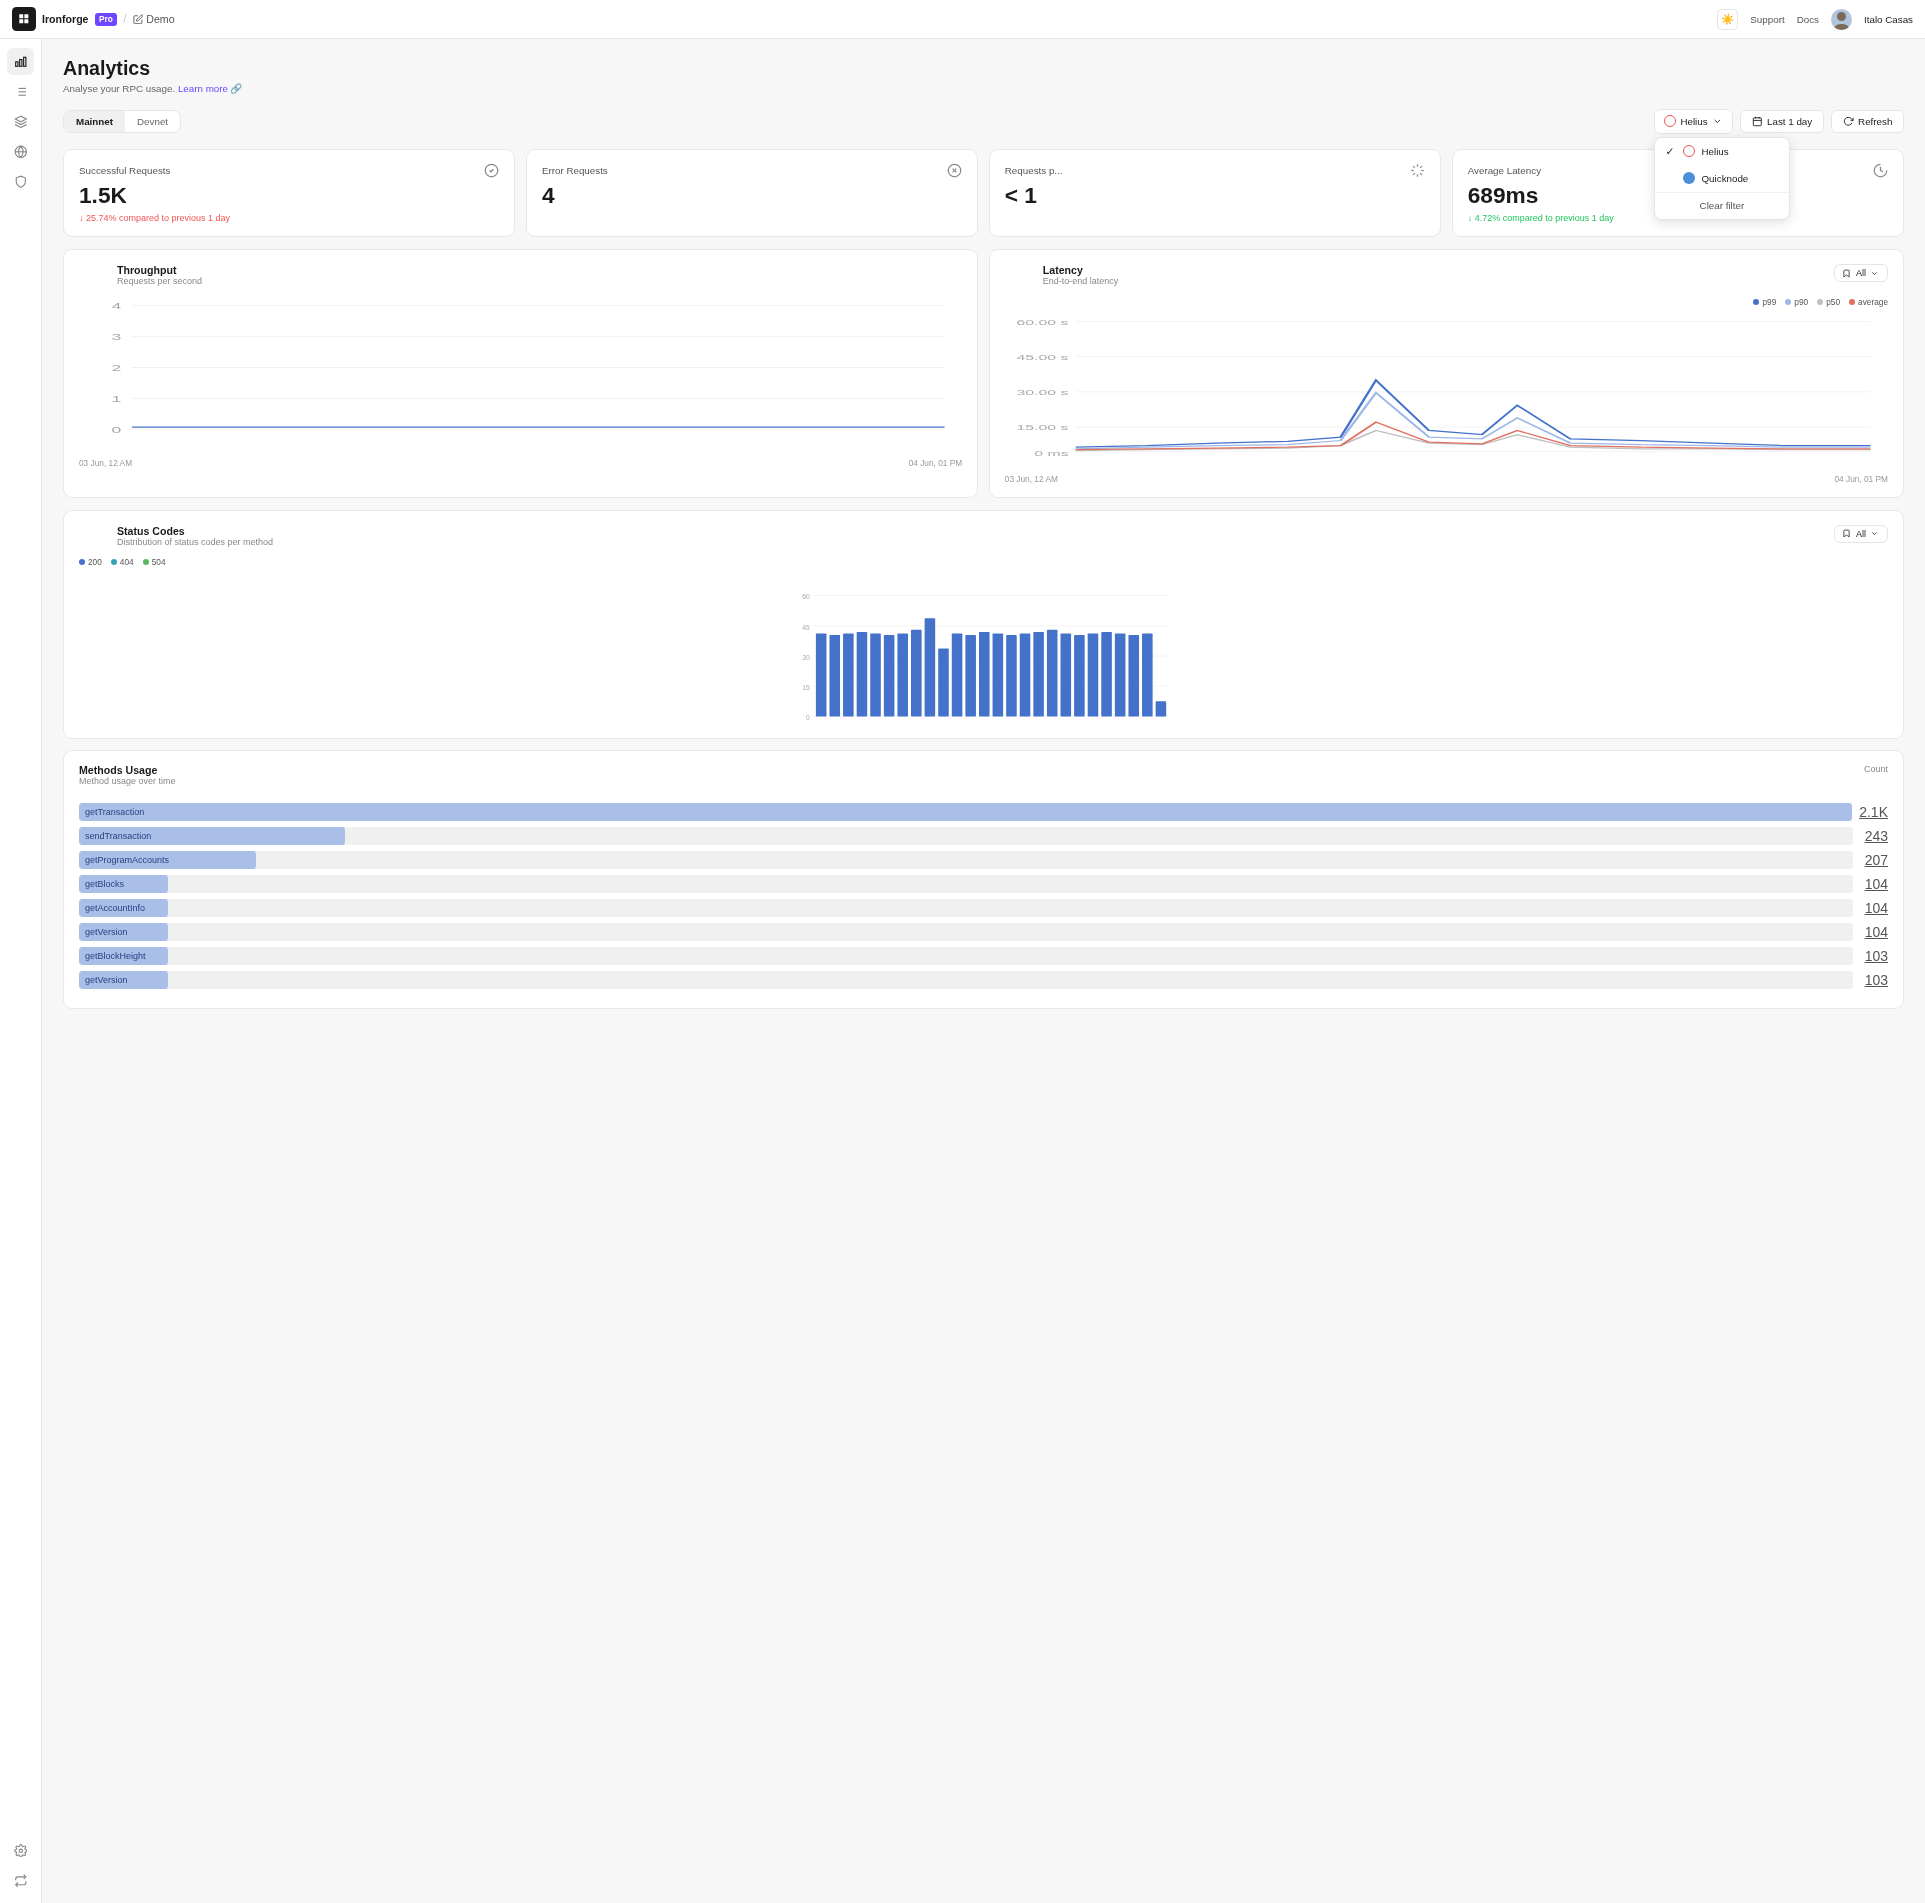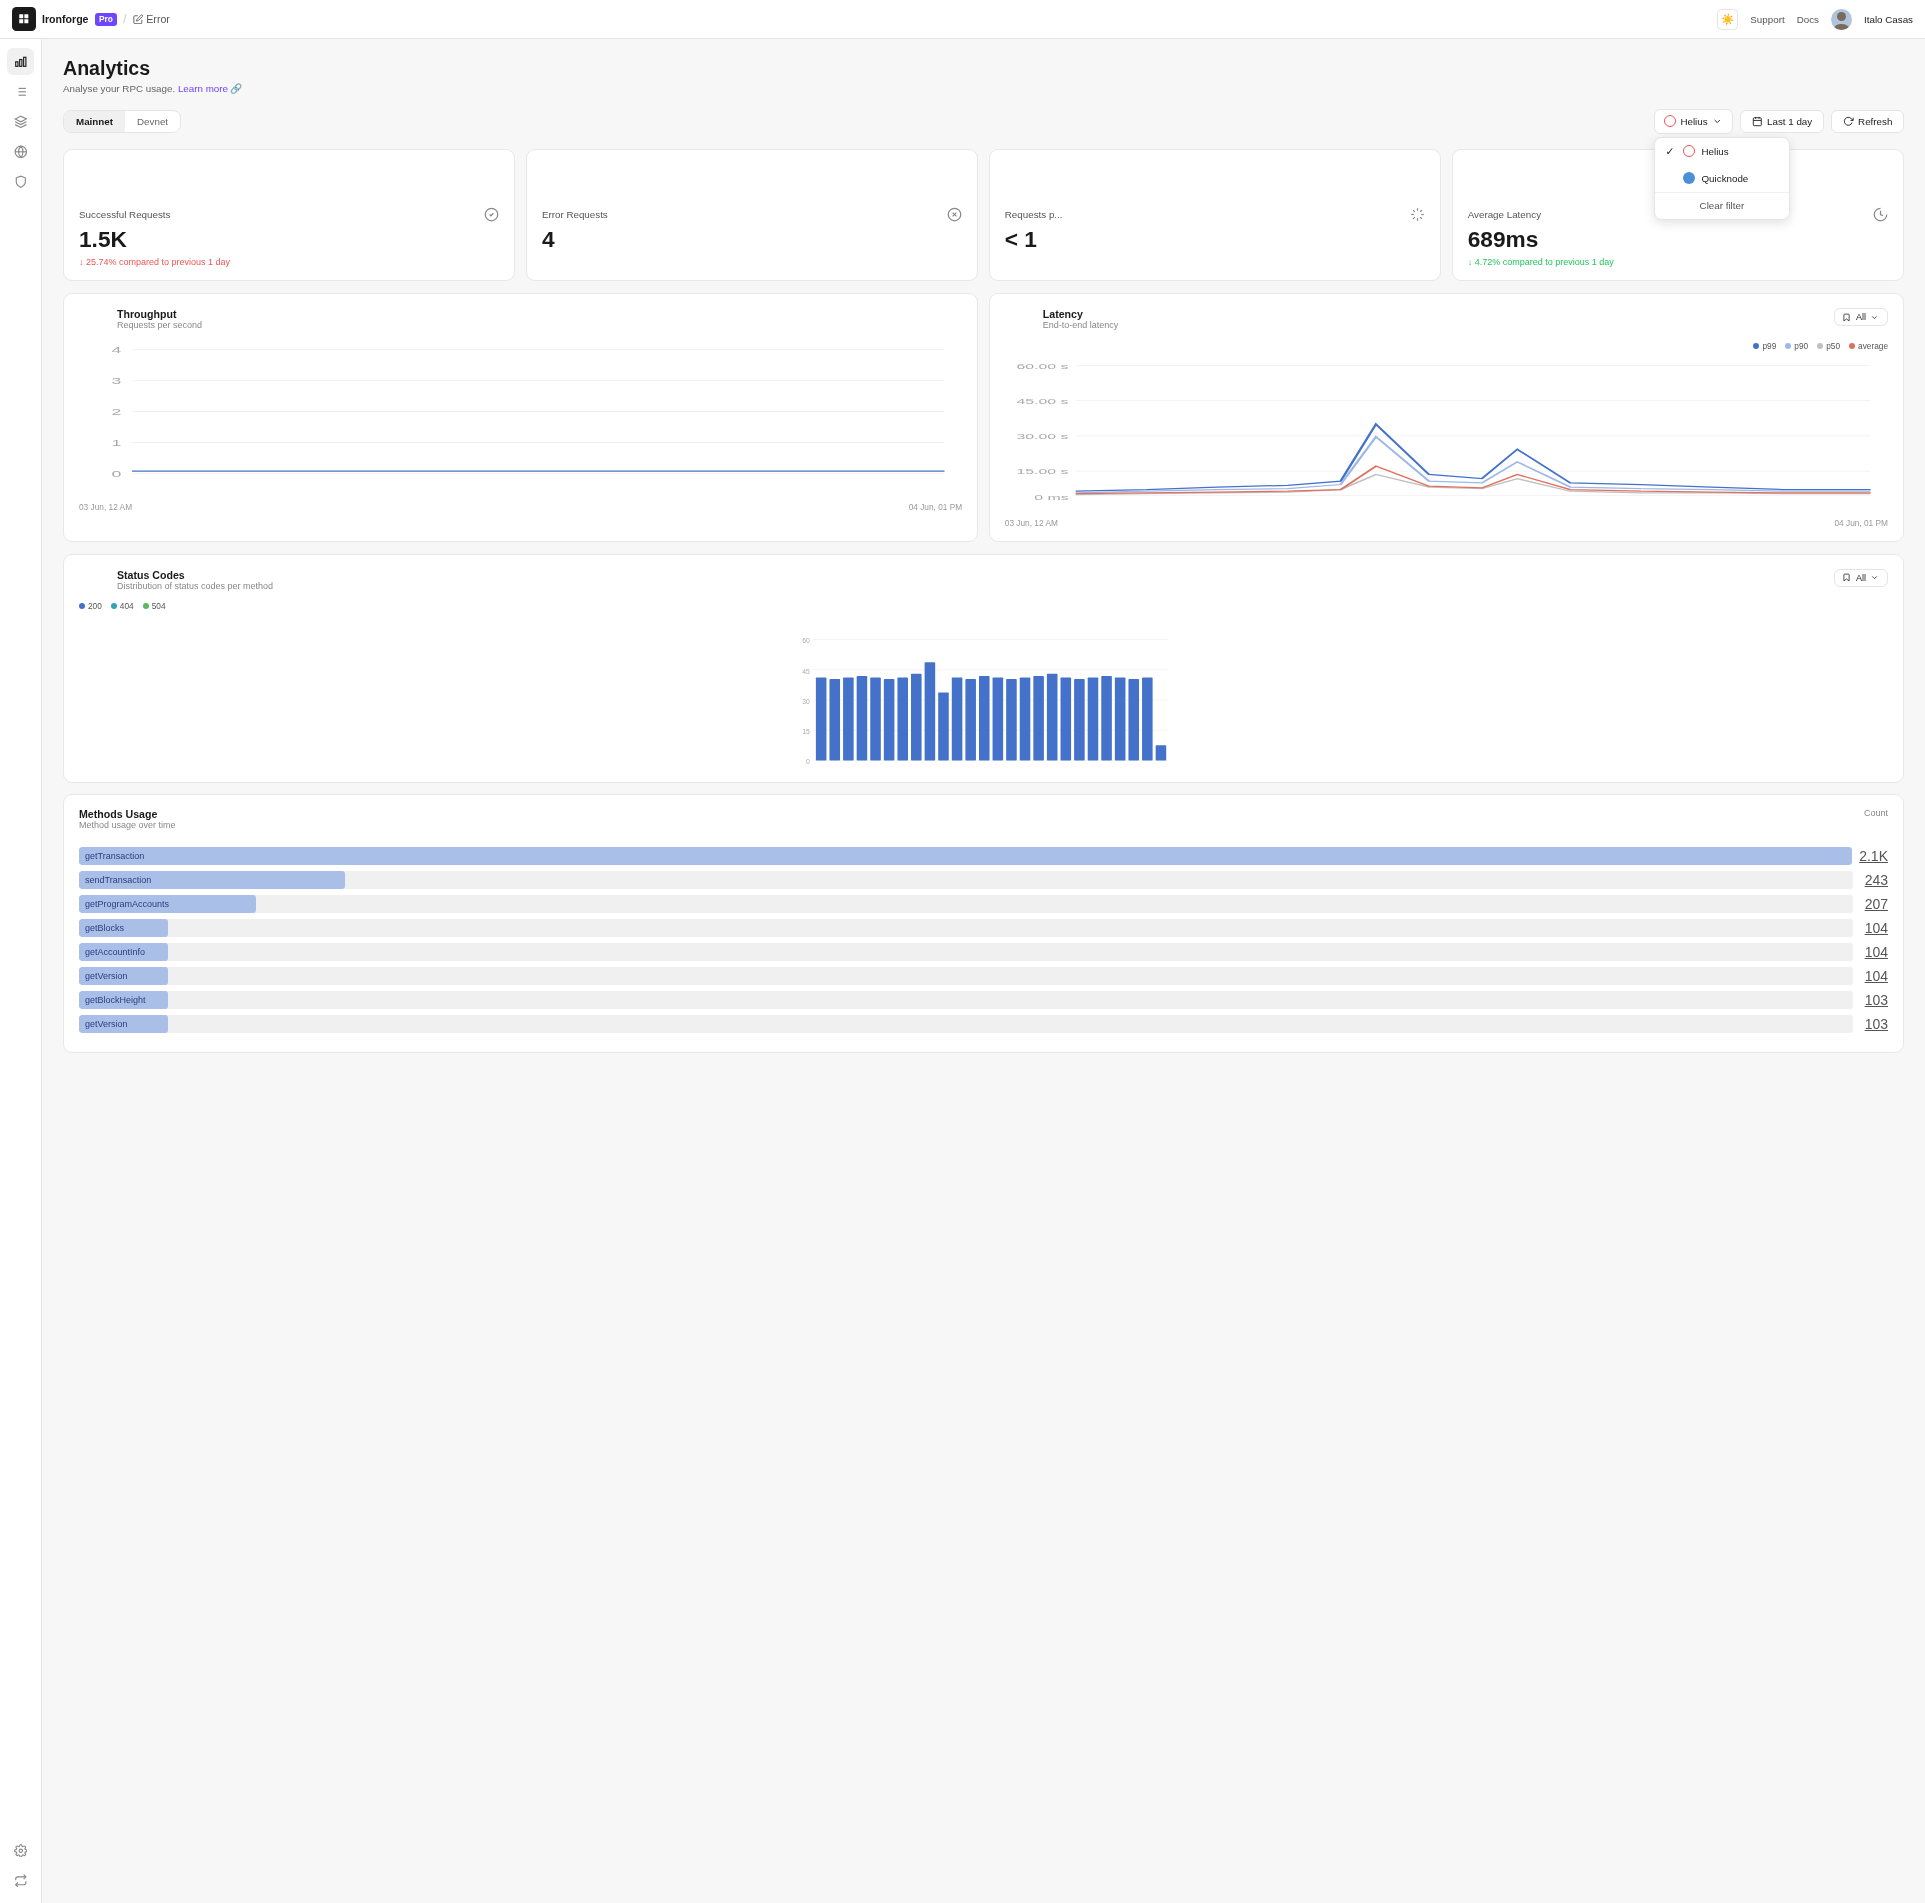--- a/index.html
+++ b/index.html
@@ -112,21 +112,21 @@
     }
 
     
     .stats-grid {
       display: grid; grid-template-columns: repeat(4, 1fr); gap: 10.6px; margin-bottom: 12px;
     }
     .stat-card {
       background: #fff; border: 0.8px solid #e8e8e8; border-radius: 9px;
       padding: 13.6px 15px; display: flex; flex-direction: column; gap: 6px;
     }
-    .stat-card-header { display: flex; align-items: center; justify-content: space-between; margin-top: 44px; }
+    .stat-card-header { display: flex; align-items: center; justify-content: space-between; }
     .stat-label { font-size: 9.8px; color: #555; font-weight: 500; }
     .stat-icon { width: 15px; height: 15px; color: #888; }
     .stat-value { font-size: 22.7px; font-weight: 700; line-height: 1; }
     .stat-change { font-size: 9px; }
     .stat-change.down { color: #e55; }
     .stat-change.up { color: #22c55e; }
 
     
     .charts-grid { display: grid; grid-template-columns: 1fr 1fr; gap: 10.6px; margin-bottom: 12px; }
 
@@ -182,21 +182,21 @@
           </svg>
       </div>
       <span class="navbar-brand">Ironforge</span>
       <span class="navbar-badge">Pro</span>
       <span class="navbar-sep">/</span>
       <div class="navbar-project">
         <svg width="10.6" height="10.6" viewBox="0 0 24 24" fill="none" stroke="currentColor" stroke-width="2">
             <path d="M11 4H4a2 2 0 0 0-2 2v14a2 2 0 0 0 2 2h14a2 2 0 0 0 2-2v-7"></path>
             <path d="M18.5 2.5a2.121 2.121 0 0 1 3 3L12 15l-4 1 1-4 9.5-9.5z"></path>
           </svg>
-        <span>Error</span>
+        <span>Demo</span>
       </div>
     </div>
     <div class="navbar-right">
       <div class="theme-btn">
         <span>☀️</span>
       </div>
       <span class="navbar-link">Support</span>
       <span class="navbar-link">Docs</span>
       <div class="navbar-avatar">
         <svg width="21" height="21" viewBox="0 0 28 28" fill="#7a6a5a">

